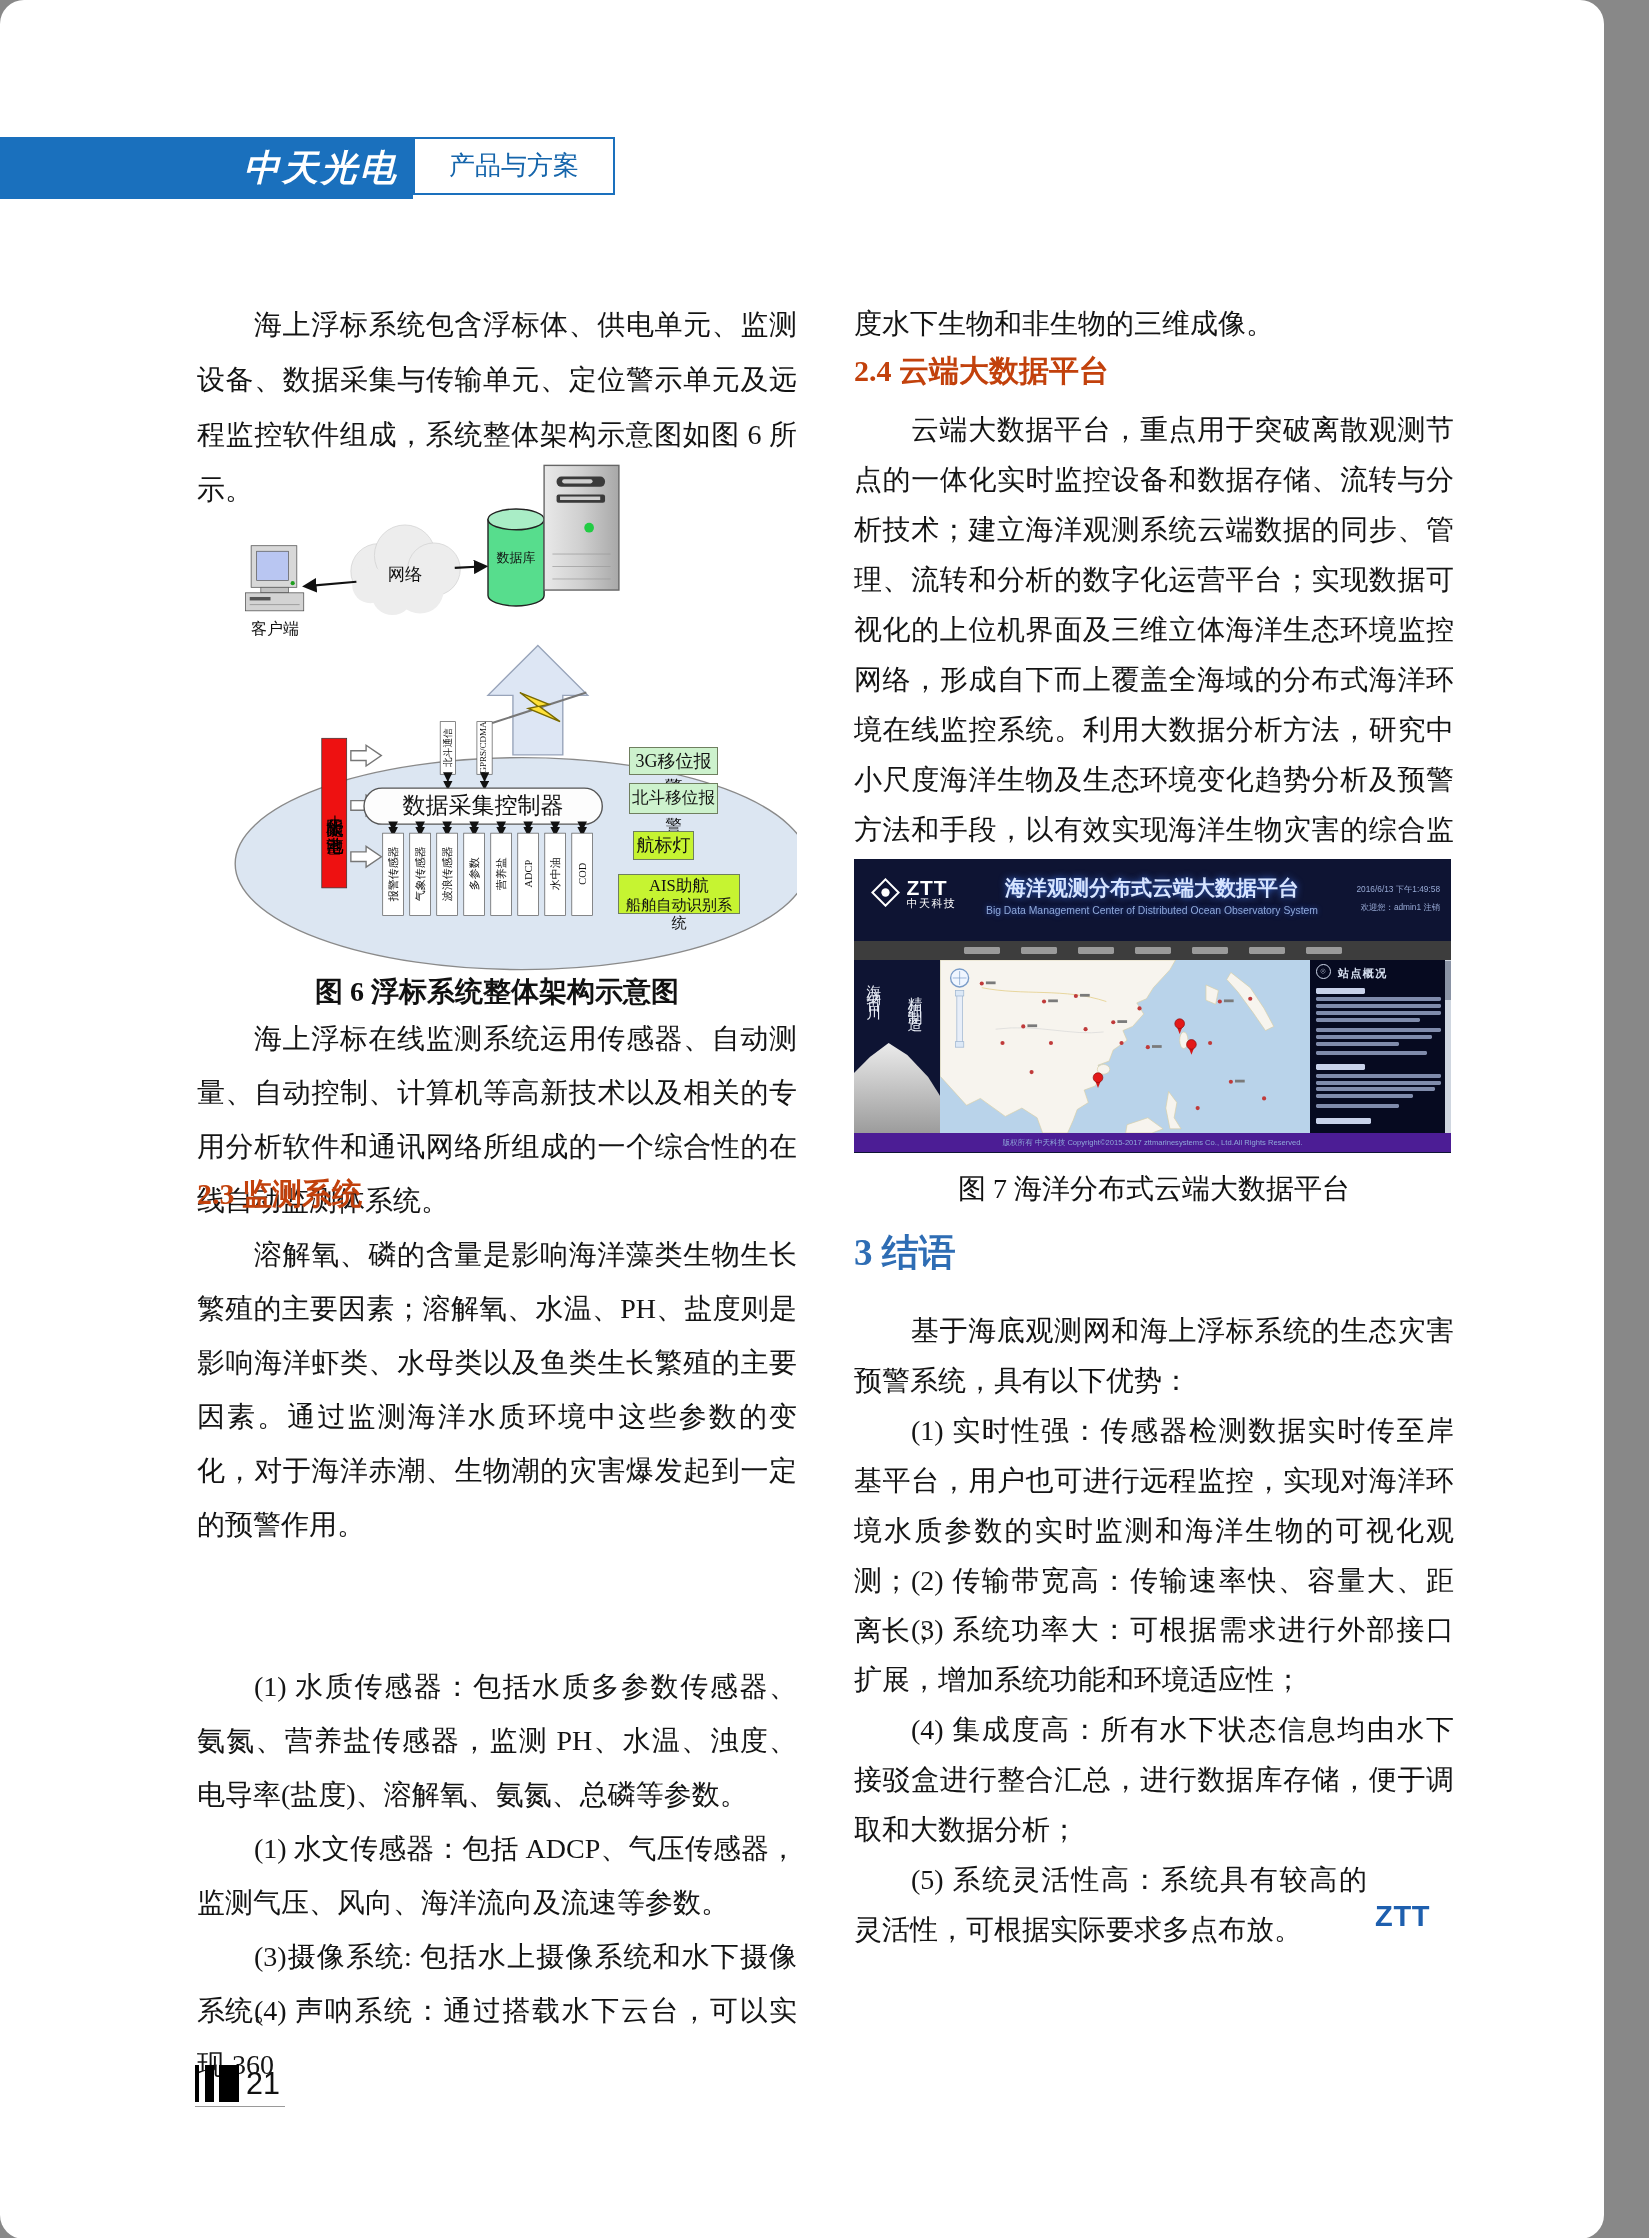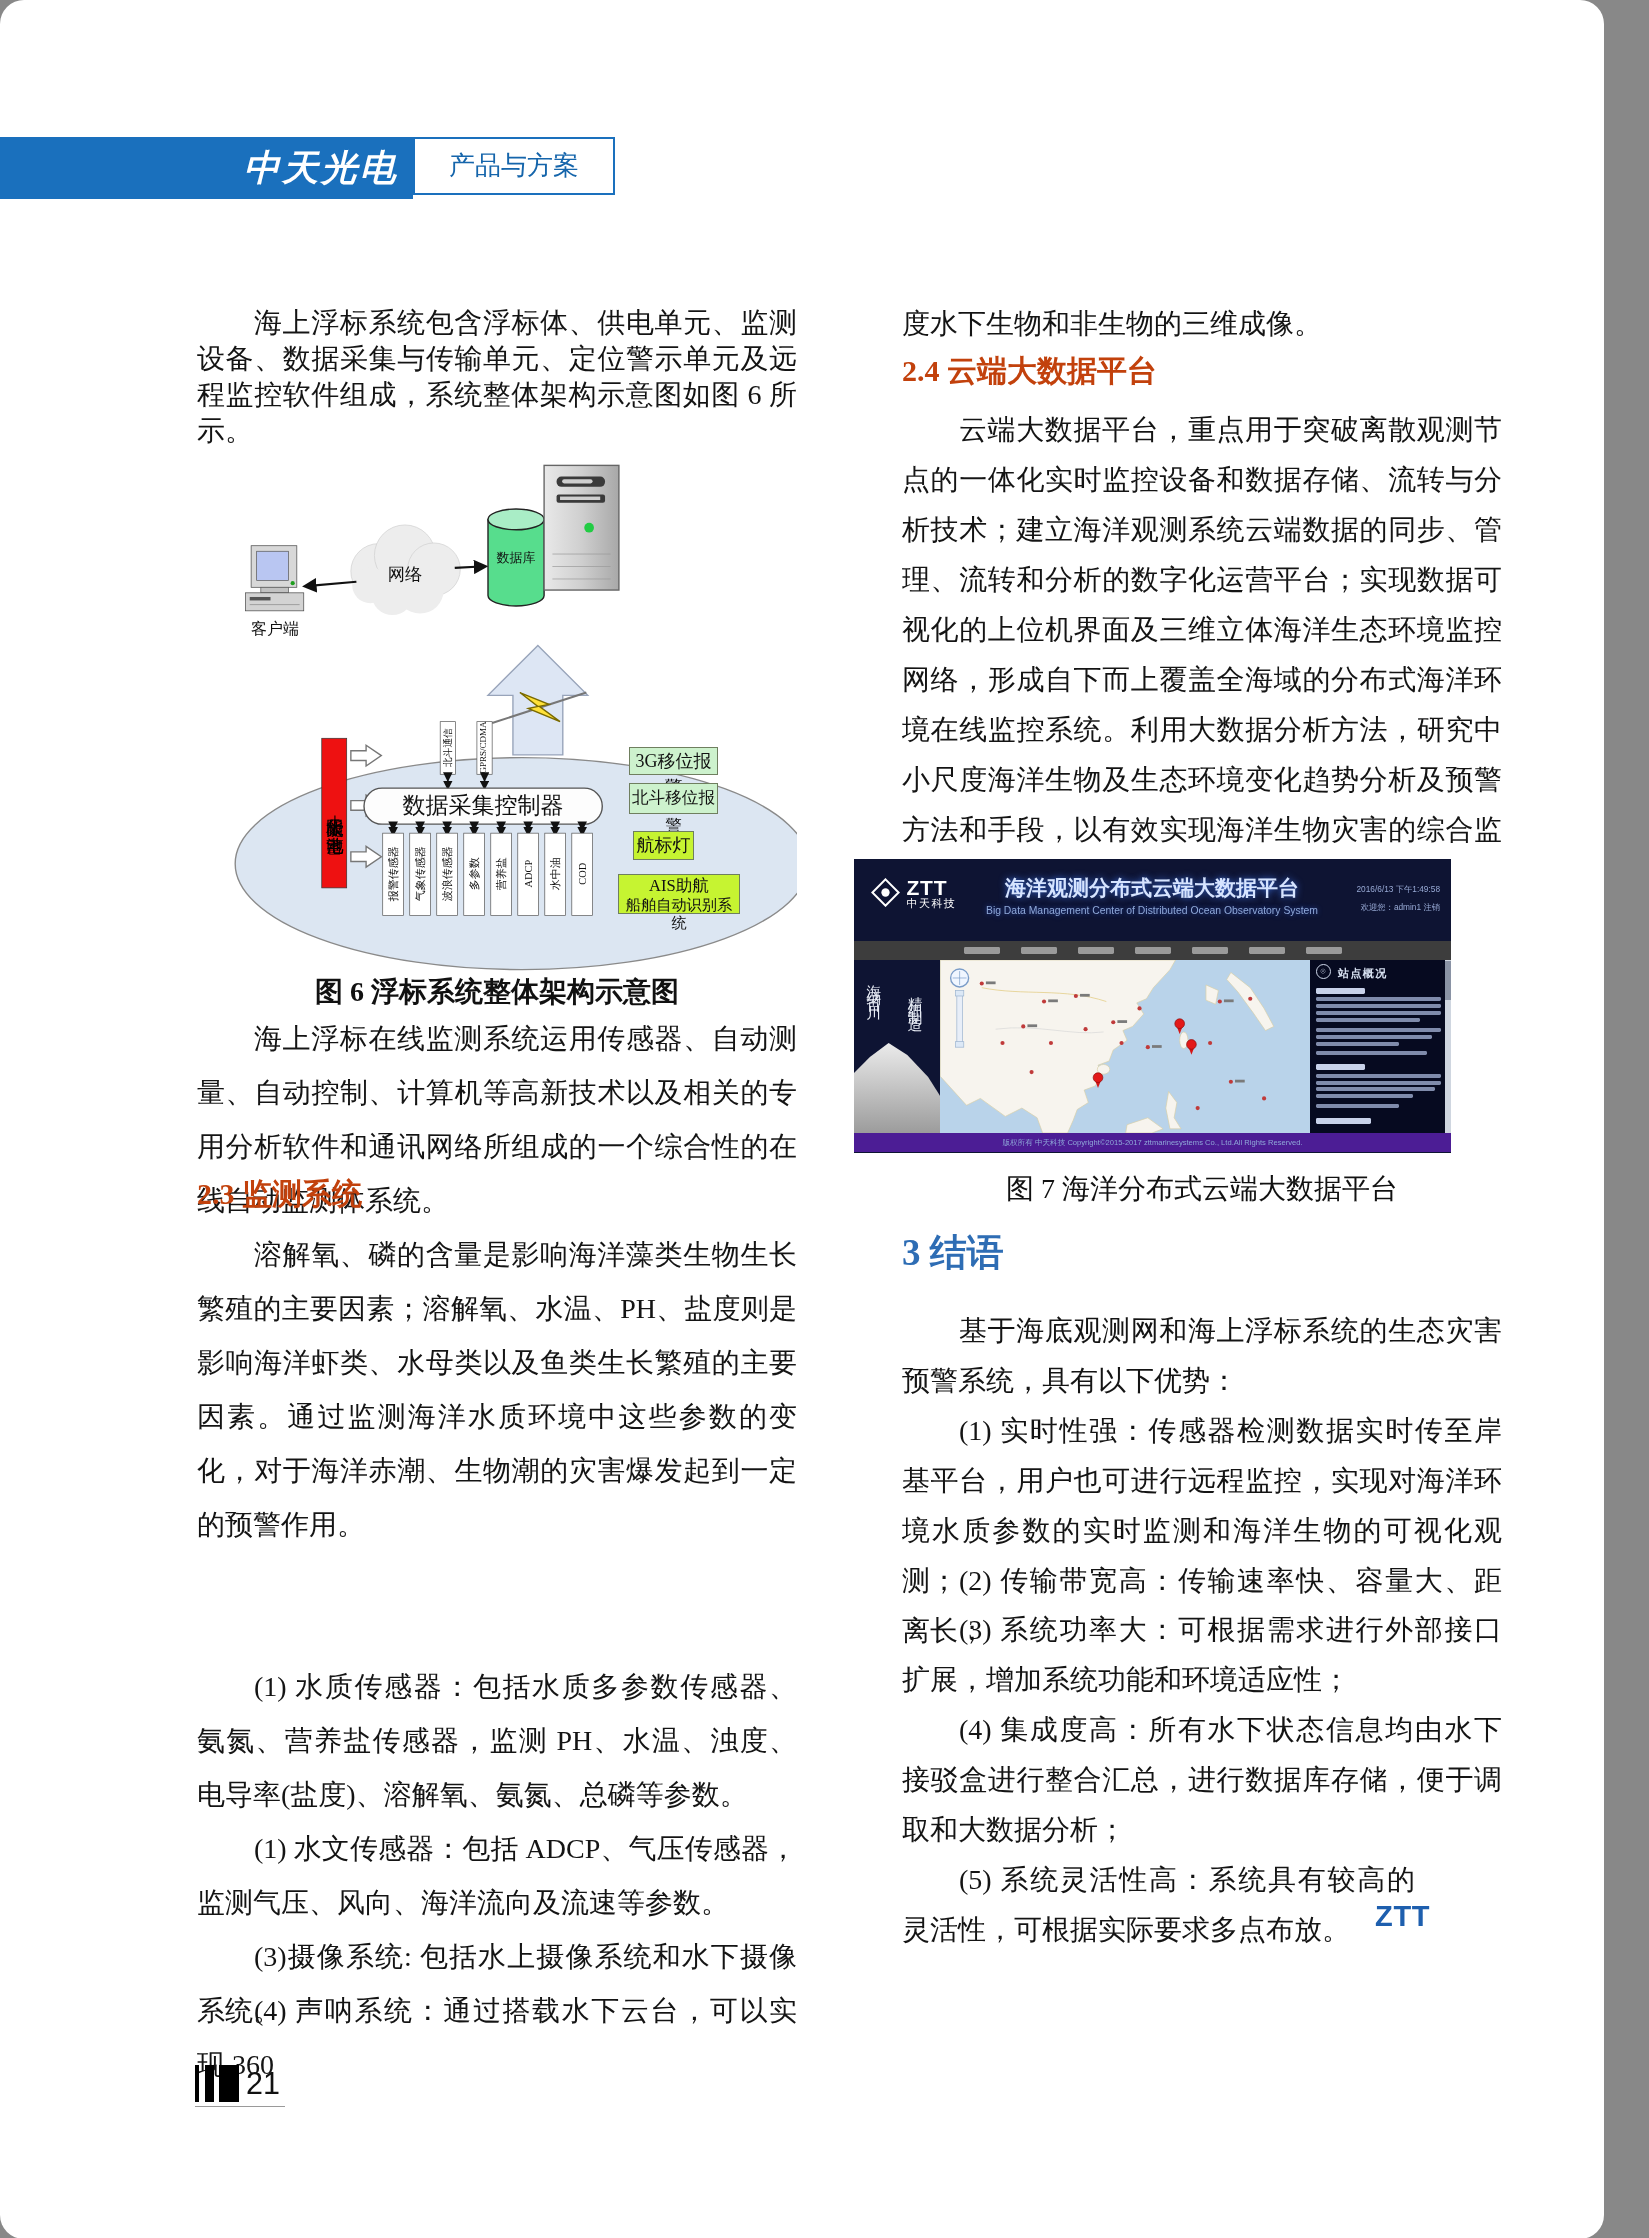--- a/index.html
+++ b/index.html
@@ -8,21 +8,21 @@
   
   .hdr-bar{position:absolute;left:0;top:137px;width:413px;height:62px;background:#1a70bd;}
   .hdr-logo{position:absolute;left:229px;top:144px;width:184px;height:49px;line-height:49px;
             color:#fff;font-size:36px;font-weight:bold;font-style:italic;text-align:center;
             font-family:"Liberation Serif",serif;letter-spacing:2.8px;}
   .hdr-tag{position:absolute;left:413px;top:137px;width:202px;height:58px;background:#fff;
            border:2.8px solid #1a70bd;box-sizing:border-box;line-height:53px;text-align:center;
            color:#1565ab;font-size:26px;font-family:"Liberation Sans",sans-serif;}
   
   .para{position:absolute;width:600px;font-size:28px;line-height:54px;text-align:justify;color:#141414;}
-  .lcol{left:197px;} .rcol{left:854px;margin-left:48px;}
+  .lcol{left:197px;} .rcol{left:854px;}
   .indent{text-indent:57px;}
   .h-black{position:absolute;width:600px;font-size:30px;font-weight:bold;color:#c2410c;}
   .h-blue{position:absolute;width:600px;font-size:37px;font-weight:bold;color:#2e6db4;}
   .caption{position:absolute;width:600px;text-align:center;font-size:28px;color:#111;}
   
   .fig6{position:absolute;left:197px;top:464px;width:600px;height:507px;}
   .fig6 svg{position:absolute;left:0;top:0;}
   .flabel{position:absolute;text-align:center;color:#111;}
   .vrot{transform:rotate(-90deg);}
   .vstack{writing-mode:vertical-lr;text-orientation:upright;}
@@ -73,21 +73,21 @@
 </style>
 </head>
 <body>
 
 <div class="page">
 
   <div class="hdr-bar"></div>
   <div class="hdr-logo">中天光电</div>
   <div class="hdr-tag">产品与方案</div>
 
-  <div class="para lcol indent" style="top:305px;line-height:36px;">海上浮标系统包含浮标体、供电单元、监测设备、数据采集与传输单元、定位警示单元及远程监控软件组成，系统整体架构示意图如图 6 所示。</div>
+  <div class="para lcol indent" style="top:297px;line-height:55px;">海上浮标系统包含浮标体、供电单元、监测设备、数据采集与传输单元、定位警示单元及远程监控软件组成，系统整体架构示意图如图 6 所示。</div>
 
   <div class="fig6">
     <svg width="600" height="507" viewBox="0 0 866 732">
       <defs>
         <marker id="ah" markerWidth="7" markerHeight="7" refX="3.5" refY="3.5" orient="auto">
           <path d="M0,0 L7,3.5 L0,7 Z" fill="#111"></path>
         </marker>
         <linearGradient id="srv" x1="0" y1="0" x2="1" y2="0">
           <stop offset="0" stop-color="#e9e9e9"></stop>
             <stop offset="0.5" stop-color="#cfcfcf"></stop>

